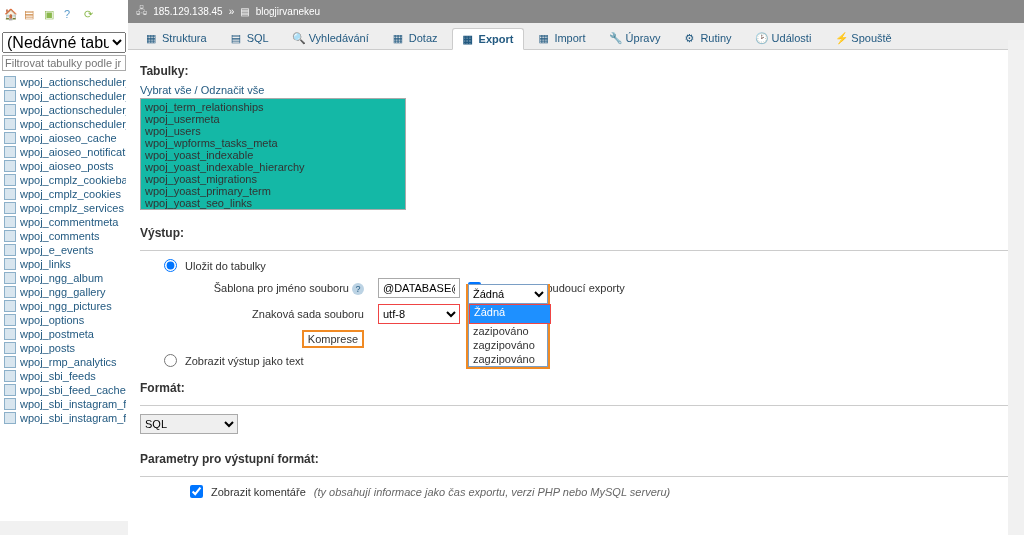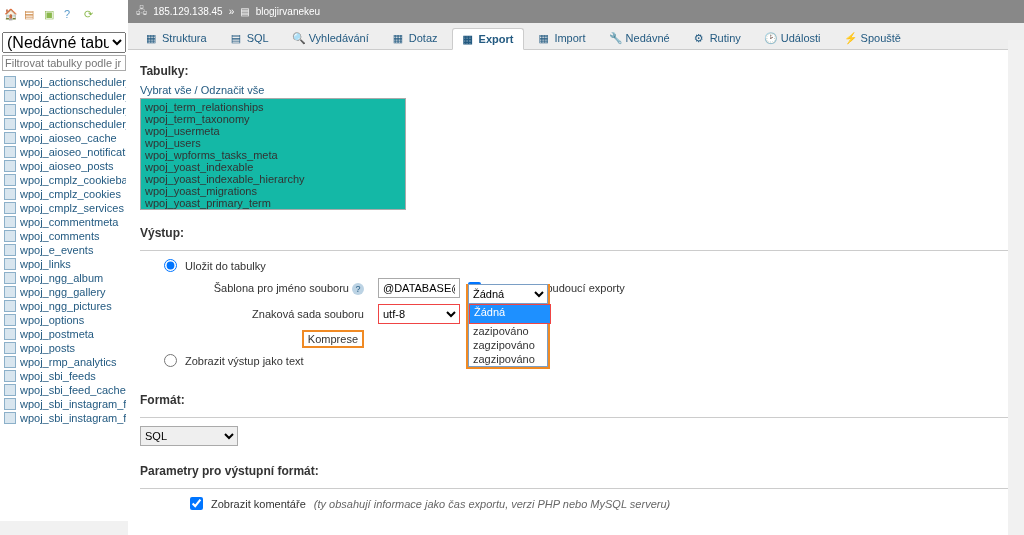--- a/index.html
+++ b/index.html
@@ -124,21 +124,21 @@
       <div class="tab active">
           <span class="ti">▦</span>
           <span>Export</span>
         </div>
       <div class="tab">
           <span class="ti">▦</span>
           <span>Import</span>
         </div>
       <div class="tab">
           <span class="ti">🔧</span>
-          <span>Nedávné</span>
+          <span>Úpravy</span>
         </div>
       <div class="tab">
           <span class="ti">⚙</span>
           <span>Rutiny</span>
         </div>
       <div class="tab">
           <span class="ti">🕑</span>
           <span>Události</span>
         </div>
       <div class="tab">
@@ -148,21 +148,20 @@
     </div>
 
     <div class="content">
       <div class="section-title">Tabulky:</div>
       <div class="selall">
         <a href="#">Vybrat vše</a> /
         <a href="#">Odznačit vše</a>
       </div>
       <div class="table-list" id="tablelist">
           <div>wpoj_term_relationships</div>
-          <div>wpoj_term_taxonomy</div>
           <div>wpoj_usermeta</div>
           <div>wpoj_users</div>
           <div>wpoj_wpforms_tasks_meta</div>
           <div>wpoj_yoast_indexable</div>
           <div>wpoj_yoast_indexable_hierarchy</div>
           <div>wpoj_yoast_migrations</div>
           <div>wpoj_yoast_primary_term</div>
           <div>wpoj_yoast_seo_links</div>
         </div>
 
@@ -191,21 +190,21 @@
           <span class="komprese-box">Komprese</span>
         </div>
         <span style="width:82px"></span>
       </div>
 
       <div class="row">
         <input type="radio" class="radio" style="">
         <span>Zobrazit výstup jako text</span>
       </div>
 
-      <div class="section-title" style="margin-top:26px">Formát:</div>
+      <div class="section-title" style="margin-top:14px">Formát:</div>
       <div class="hr"></div>
       <select class="fmt-sel"><option>SQL</option></select>
 
       <div class="section-title" style="margin-top:10px">Parametry pro výstupní formát:</div>
       <div class="hr"></div>
       <div class="row" style="margin-left:50px">
         <input type="checkbox" checked="" style="">
         <span>Zobrazit komentáře</span>
         <span class="italic">(ty obsahují informace jako čas exportu, verzi PHP nebo MySQL serveru)</span>
       </div>

